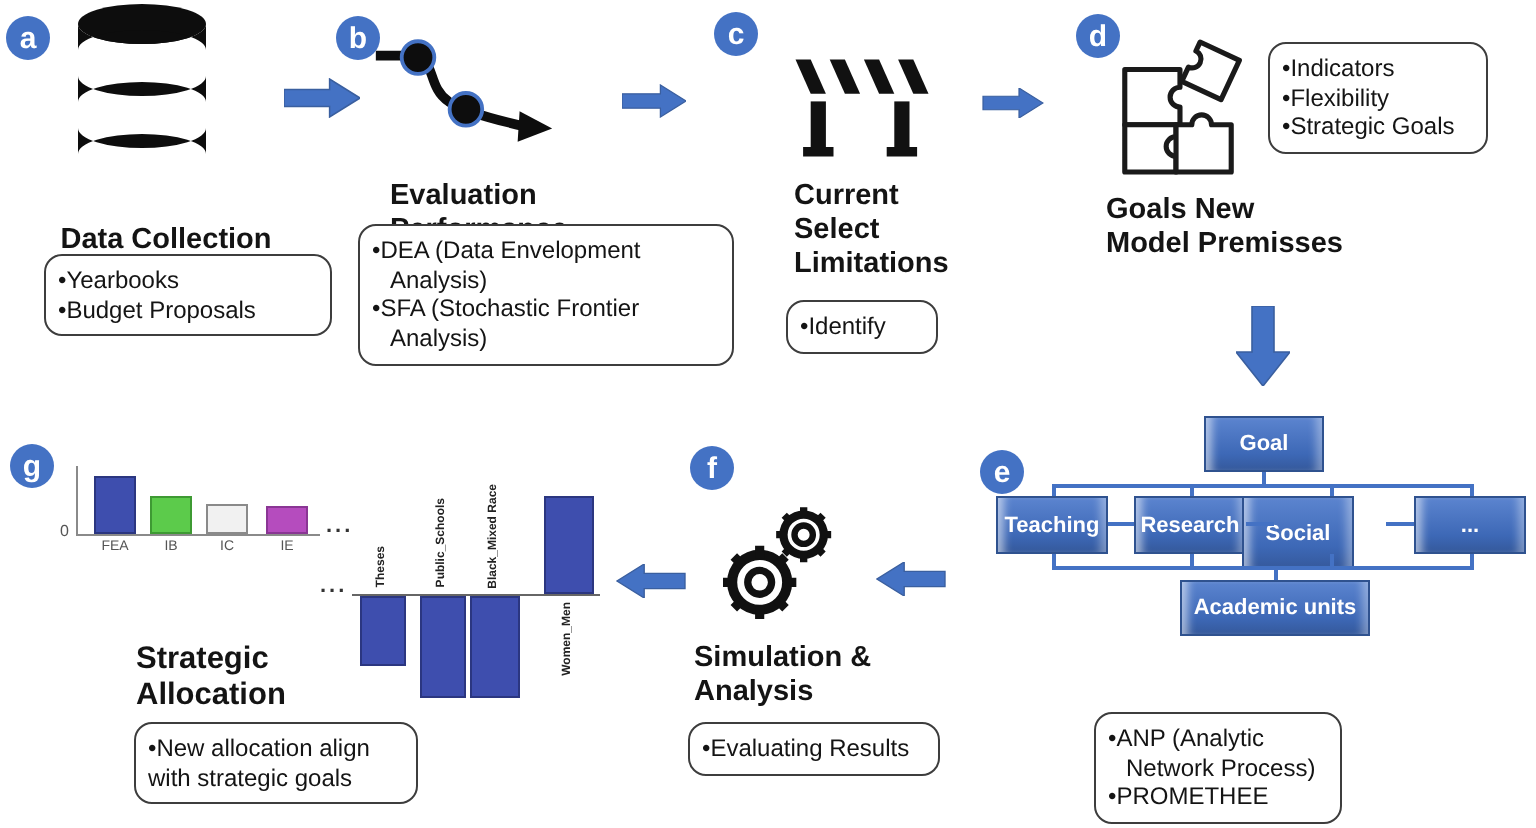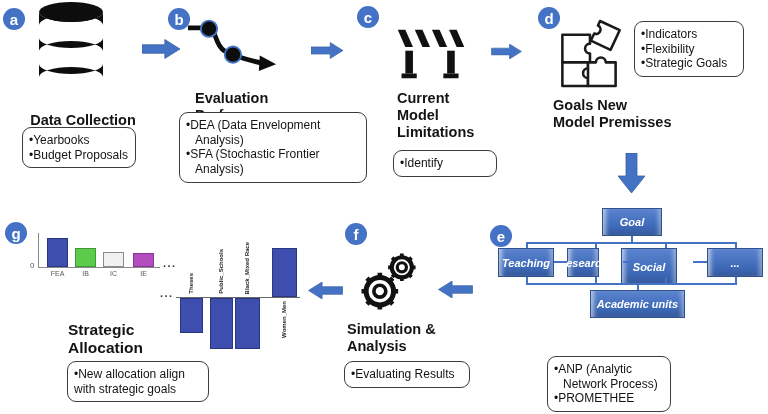--- a/index.html
+++ b/index.html
@@ -11,21 +11,21 @@
           justify-content:center;line-height:1;}
   .title{position:absolute;font-weight:bold;font-size:14.5px;line-height:1.18;color:#141414;}
   .bbox{position:absolute;background:#fff;border:1.6px solid #3d3d3d;border-radius:9px;
         padding:5px 6px;font-size:12px;line-height:1.22;box-sizing:border-box;}
   .bullet{padding-left:9px;text-indent:-9px;}
   .bullet::before{content:"\2022 ";}
   .bullet-flat::before{content:"\2022 ";}
   .tbox{position:absolute;background:linear-gradient(180deg,#5b84cf 0%,#3d68b6 70%,#35599c 100%);
         border:1px solid #2F528F;color:#fff;font-weight:bold;font-size:11px;display:flex;
         align-items:center;justify-content:center;box-sizing:border-box;
-        box-shadow:inset 6px 0 4px -3px rgba(255,255,255,.55), inset -6px 0 4px -3px rgba(255,255,255,.35);font-style:italic;}
+        box-shadow:inset 6px 0 4px -3px rgba(255,255,255,.55), inset -6px 0 4px -3px rgba(255,255,255,.35);}
   .tline{position:absolute;background:#4472C4;}
   .chart{position:absolute;}
   .bar{position:absolute;box-sizing:border-box;}
   .axisline{position:absolute;background:#8a8a8a;}
   .cat1{position:absolute;top:39px;transform:translateX(-50%);font-size:7px;color:#555;}
   .rotlab{position:absolute;writing-mode:vertical-rl;transform:rotate(180deg);
           font-size:6px;font-weight:bold;color:#222;white-space:nowrap;}
   .zero{position:absolute;font-size:8px;color:#555;}
   .dots{position:absolute;font-size:11px;font-weight:bold;letter-spacing:1.5px;color:#333;}
 </style>
@@ -35,21 +35,21 @@
 <div id="stage">
 
   <div class="circle" style="left:3px;top:8px">a</div>
   <svg class="abs" style="left:32px;top:1px" width="78" height="86" viewBox="0 0 78 86">
     <ellipse cx="39" cy="11" rx="32" ry="10" fill="#0d0d0d"></ellipse>
     <path d="M7 11a32 10 0 0 0 64 0v13a32 10 0 0 0 -64 0z" fill="#0d0d0d"></path>
     <path d="M7 37a32 10 0 0 0 64 0v13a32 10 0 0 0 -64 0z" fill="#0d0d0d"></path>
     <path d="M7 63a32 10 0 0 0 64 0v13a32 10 0 0 0 -64 0z" fill="#0d0d0d"></path>
   </svg>
   <div class="title" style="left:18px;top:112px;width:130px;text-align:center">Data Collection</div>
-  <div class="bbox" style="left:22px;top:127px;width:114px">
+  <div class="bbox" style="left:22px;top:127px;width:144px">
     <div class="bullet">Yearbooks</div>
     <div class="bullet">Budget Proposals</div>
   </div>
 
   <svg class="abs" style="left:142px;top:39px" width="38" height="20" viewBox="0 0 40 20">
     <polygon points="0,5.5 24,5.5 24,0 40,10 24,20 24,14.5 0,14.5" fill="#4472C4" stroke="#3A5F9F" stroke-width="0.8"></polygon>
   </svg>
 
   <div class="circle" style="left:168px;top:8px">b</div>
   <svg class="abs" style="left:186px;top:16px" width="92" height="60" viewBox="0 0 96 60">
@@ -77,24 +77,24 @@
     <polygon points="24,4 32,4 40,22 32,22" fill="#111"></polygon>
     <polygon points="42,4 50,4 58,22 50,22" fill="#111"></polygon>
     <polygon points="60,4 68,4 76,22 68,22" fill="#111"></polygon>
     <rect x="14" y="26" width="8" height="24" fill="#111"></rect>
     <rect x="58" y="26" width="8" height="24" fill="#111"></rect>
     <rect x="10" y="50" width="16" height="5" fill="#111"></rect>
     <rect x="54" y="50" width="16" height="5" fill="#111"></rect>
   </svg>
   <div class="title" style="left:397px;top:90px">
     <div>Current</div>
-    <div>Model</div>
+    <div>Select</div>
     <div>Limitations</div>
   </div>
-  <div class="bbox" style="left:393px;top:150px;width:104px">
+  <div class="bbox" style="left:393px;top:150px;width:76px">
     <div class="bullet">Identify</div>
   </div>
 
   <svg class="abs" style="left:491px;top:44px" width="31" height="15" viewBox="0 0 40 20">
     <polygon points="0,5.5 24,5.5 24,0 40,10 24,20 24,14.5 0,14.5" fill="#4472C4" stroke="#3A5F9F" stroke-width="0.8"></polygon>
   </svg>
 
   <div class="circle" style="left:538px;top:7px">d</div>
   <svg class="abs" style="left:554px;top:19px" width="70" height="69" viewBox="0 0 70 70">
     <g fill="#fff" stroke="#1a1a1a" stroke-width="2.6" stroke-linejoin="round">
@@ -125,21 +125,21 @@
   <div class="tbox" style="left:602px;top:208px;width:60px;height:28px">Goal</div>
 
   <div class="tline" style="left:631px;top:236px;width:1.5px;height:7px"></div>
   <div class="tline" style="left:526px;top:242px;width:211px;height:1.5px"></div>
   <div class="tline" style="left:526px;top:243px;width:1.5px;height:5px"></div>
   <div class="tline" style="left:595px;top:243px;width:1.5px;height:5px"></div>
   <div class="tline" style="left:665px;top:243px;width:1.5px;height:5px"></div>
   <div class="tline" style="left:735px;top:243px;width:1.5px;height:5px"></div>
 
   <div class="tbox" style="left:498px;top:248px;width:56px;height:29px">Teaching</div>
-  <div class="tbox" style="left:567px;top:248px;width:32px;height:29px">Research</div>
+  <div class="tbox" style="left:567px;top:248px;width:56px;height:29px">Research</div>
   <div class="tbox" style="left:621px;top:248px;width:56px;height:37px">Social</div>
   <div class="tbox" style="left:707px;top:248px;width:56px;height:29px">...</div>
 
   <div class="tline" style="left:554px;top:261px;width:13px;height:1.5px"></div>
   <div class="tline" style="left:623px;top:261px;width:14px;height:1.5px"></div>
   <div class="tline" style="left:693px;top:261px;width:14px;height:1.5px"></div>
 
   <div class="tline" style="left:526px;top:277px;width:1.5px;height:7px"></div>
   <div class="tline" style="left:595px;top:277px;width:1.5px;height:7px"></div>
   <div class="tline" style="left:665px;top:277px;width:1.5px;height:7px"></div>

